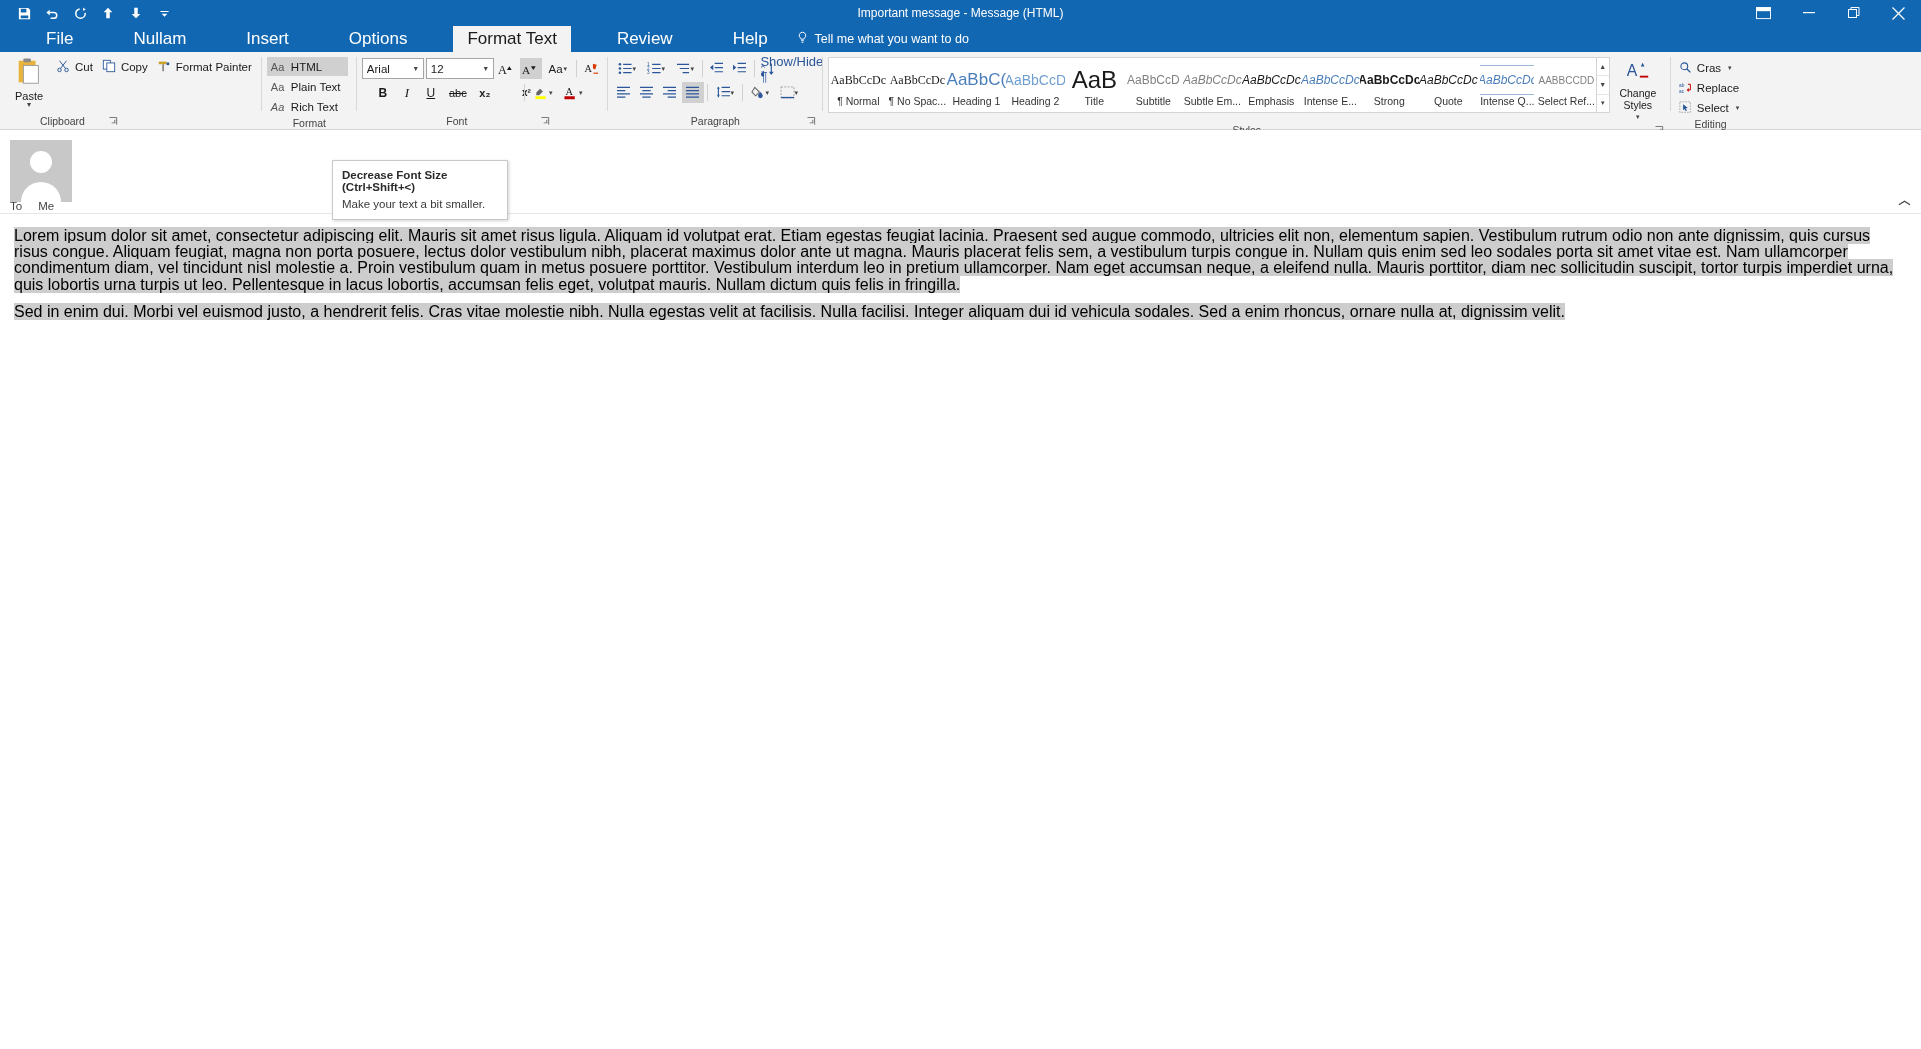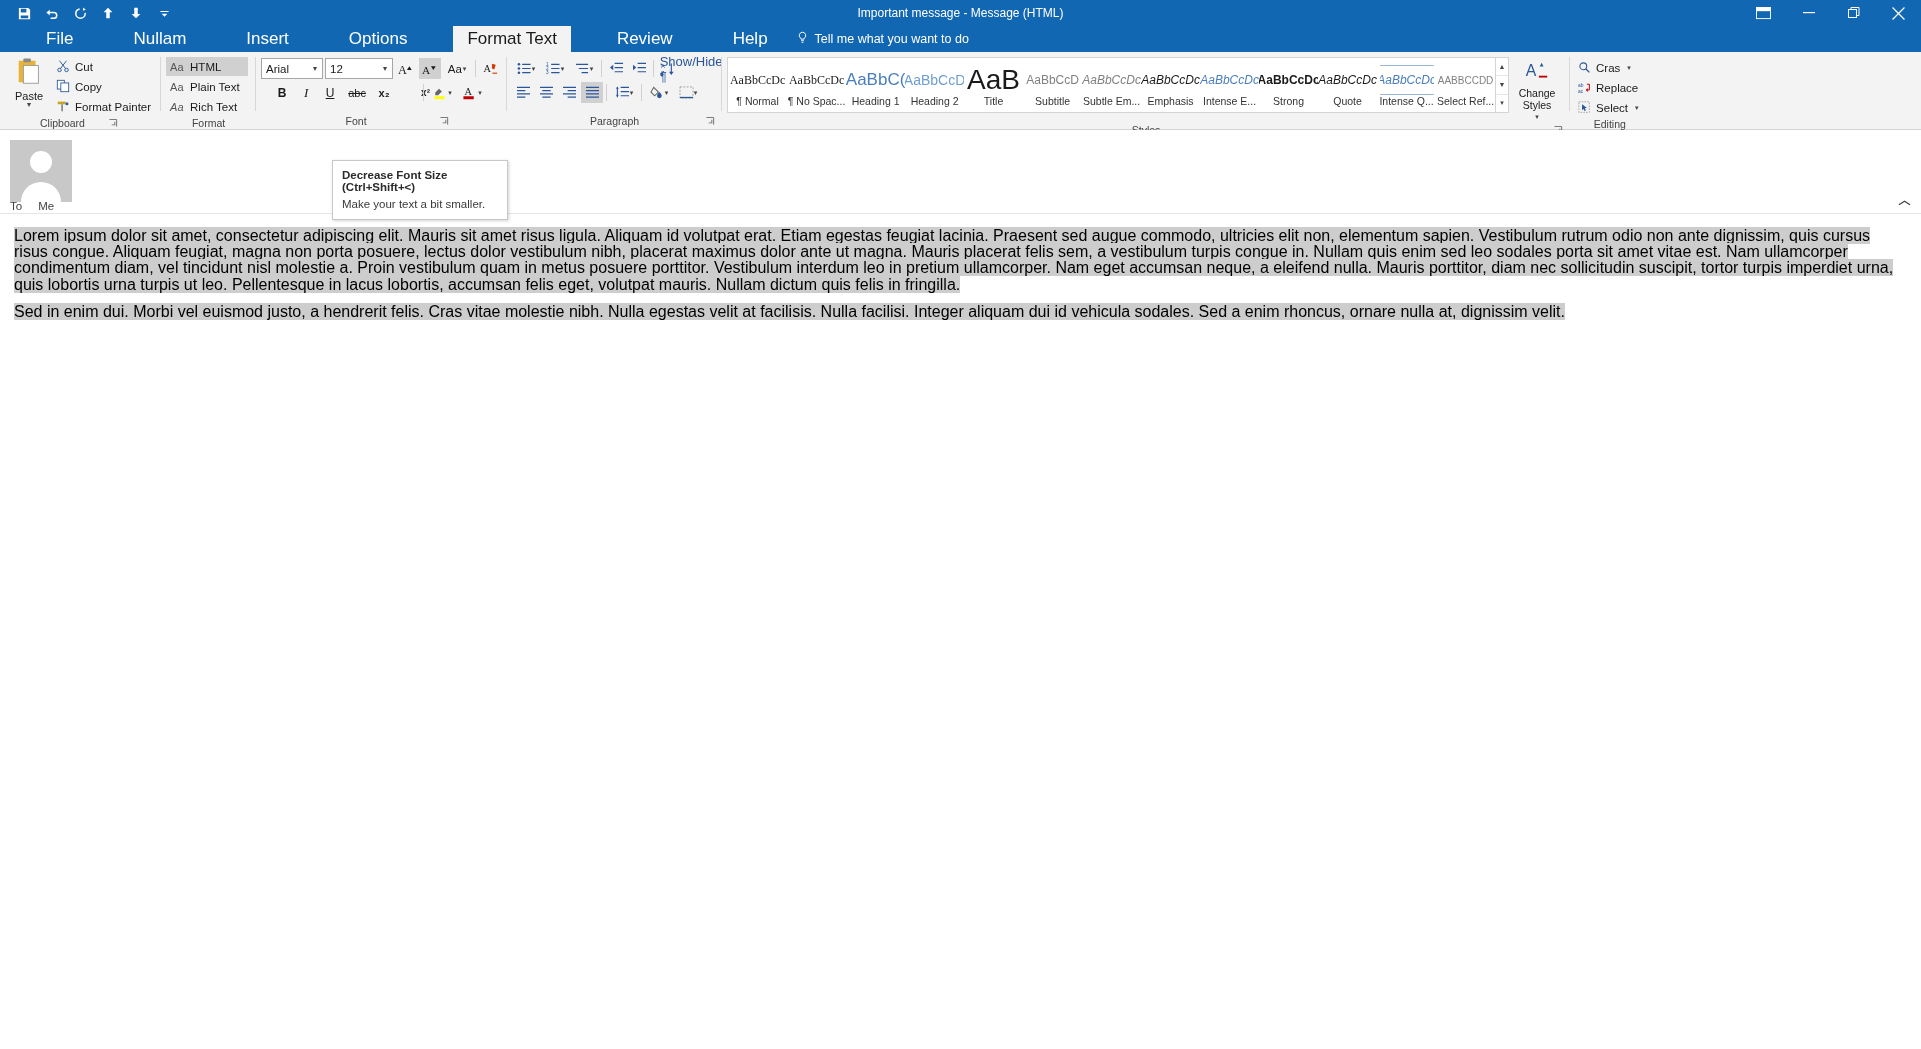--- a/index.html
+++ b/index.html
@@ -133,21 +133,21 @@
   .bigbtn {
     width: 48px;
     display: flex; flex-direction: column;
     align-items: center;
     padding-top: 2px;
     font-size: 11px; color: #1a1a1a;
   }
   .bigbtn .lbl { margin-top: 1px; }
   .bigbtn .caret { font-size: 8px; line-height: 6px; color:#444; }
 
-  .smallcol { display: flex; flex-direction: column; gap: 1px; padding-top: 2px;}
+  .smallcol { display: flex; flex-direction: row; gap: 1px; padding-top: 2px;}
   .smallbtn {
     display: flex; align-items: center;
     gap: 5px;
     height: 19px;
     padding: 0 5px 0 3px;
     font-size: 11.5px;
     color: #1a1a1a;
     white-space: nowrap;
   }
 
@@ -719,21 +719,21 @@
         </div>
         <div class="styleitem">
           <div class="prev" style="color:#4a7ebb;font-size:17px;">AaBbC(</div>
           <div class="nm">Heading 1</div>
         </div>
         <div class="styleitem">
           <div class="prev" style="color:#6f9ed0;font-size:14px;">AaBbCcD</div>
           <div class="nm">Heading 2</div>
         </div>
         <div class="styleitem">
-          <div class="prev" style="font-size:28px;">AaB</div>
+          <div class="prev" style="font-size:24px;">AaB</div>
           <div class="nm">Title</div>
         </div>
         <div class="styleitem">
           <div class="prev" style="color:#808080;">AaBbCcD</div>
           <div class="nm">Subtitle</div>
         </div>
         <div class="styleitem">
           <div class="prev" style="font-style:italic;color:#808080;">AaBbCcDc</div>
           <div class="nm">Subtle Em...</div>
         </div>

